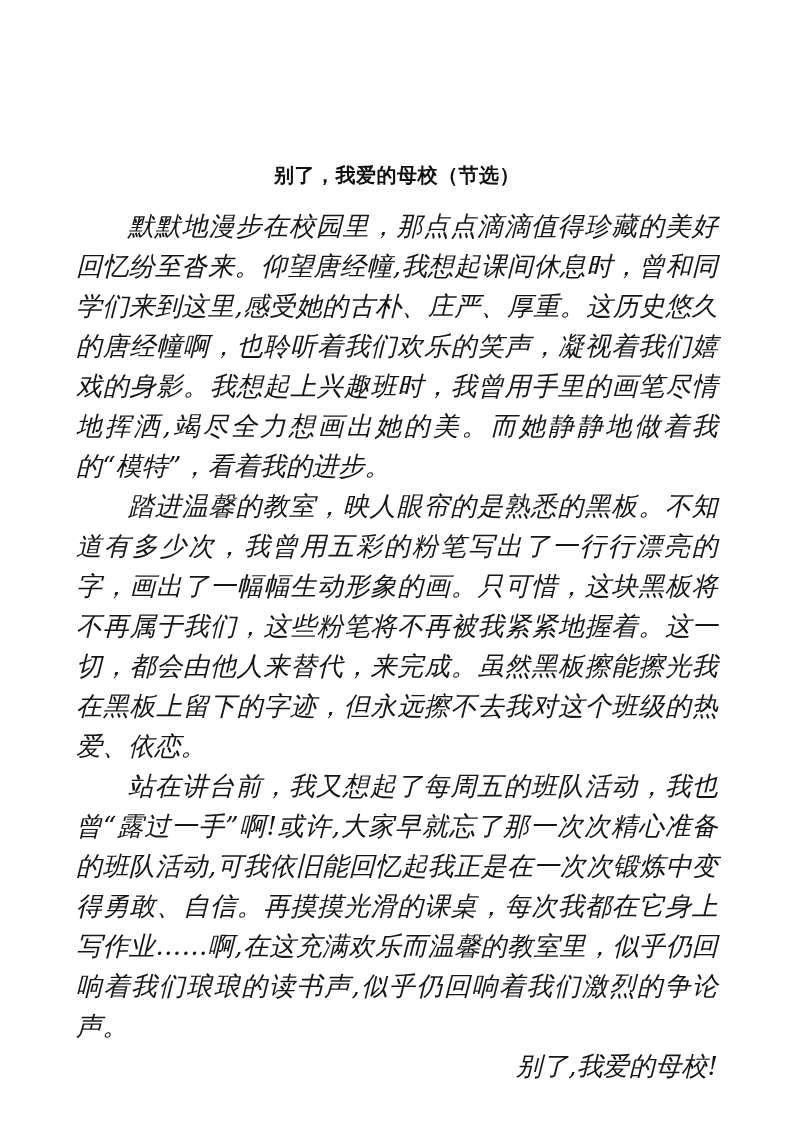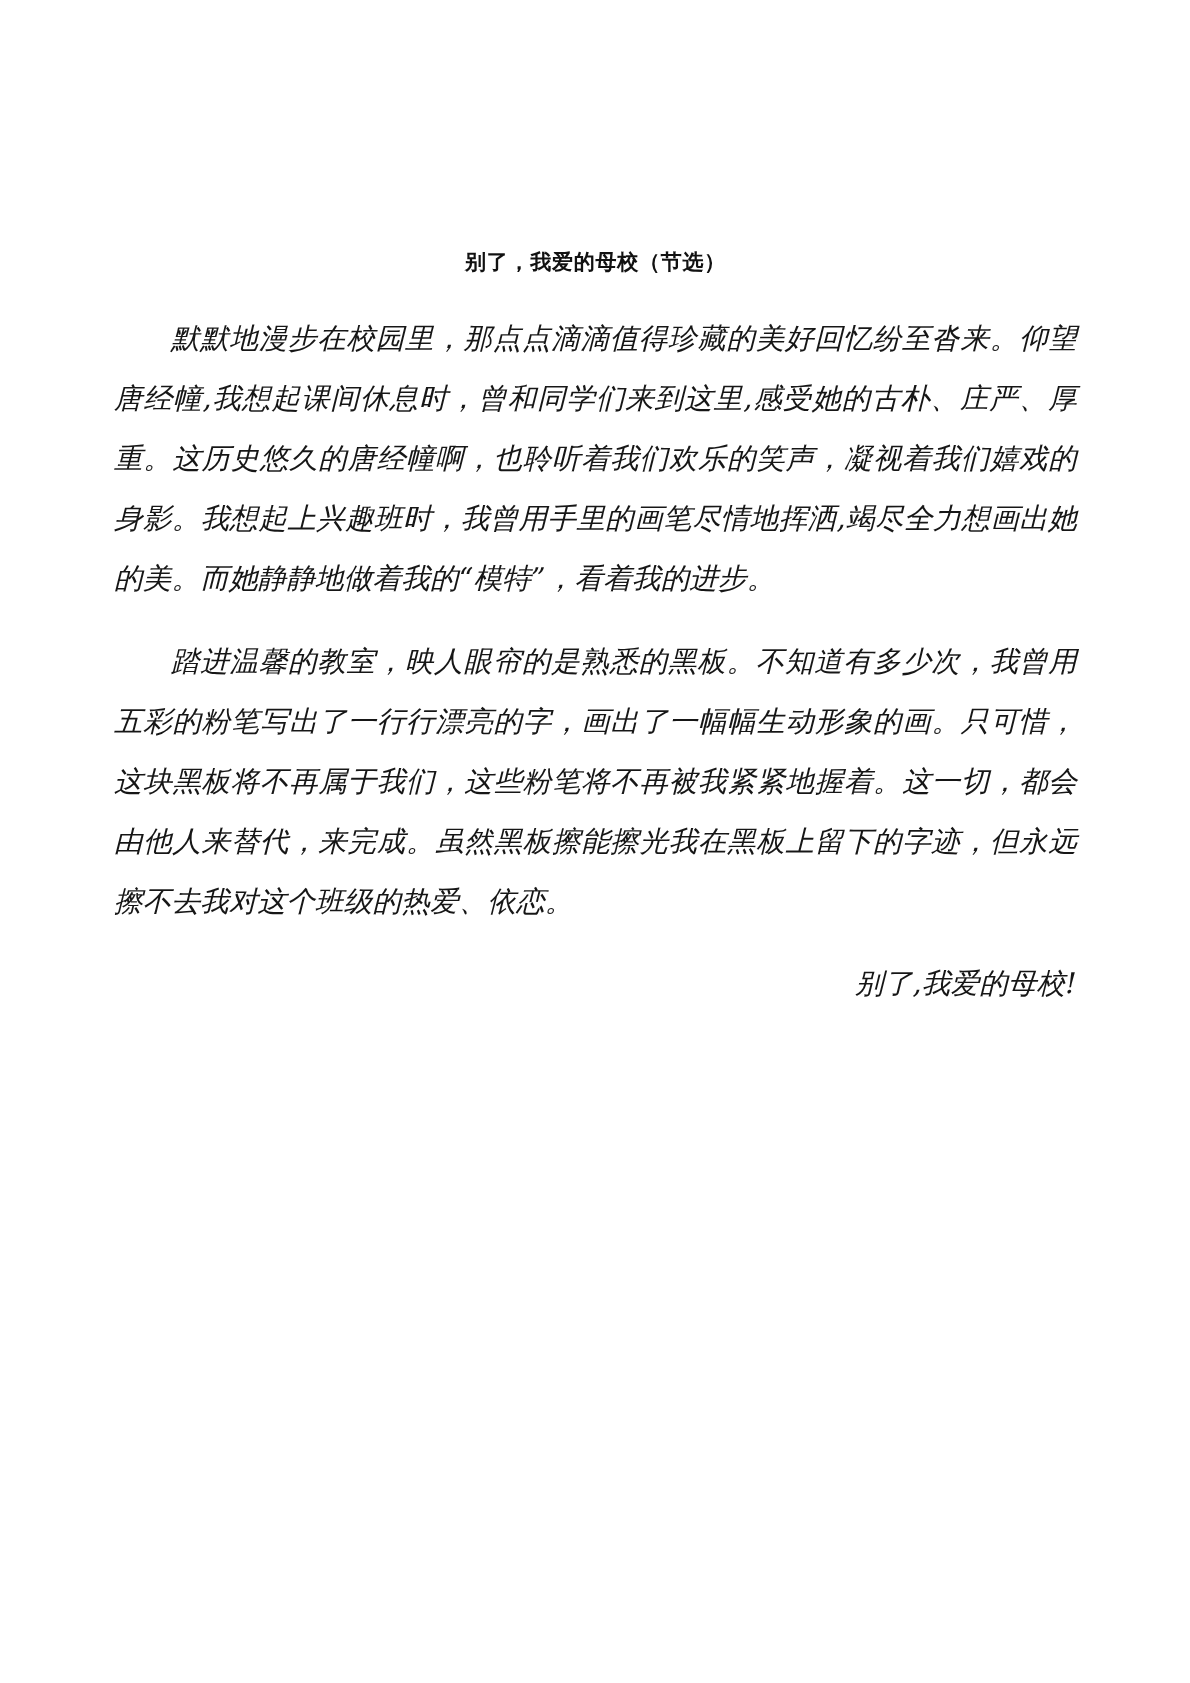--- a/index.html
+++ b/index.html
@@ -29,62 +29,63 @@
     left: 76px;
     top: 160px;
     width: 642px;
   }
 
   
   #doc-title {
     text-align: center;
     font-family: "DejaVu Sans", "Liberation Sans", sans-serif;
     font-weight: bold;
-    font-size: 14px;
+    font-size: 20px;
     line-height: 30px;
     letter-spacing: 0.5px;
     color: #111111;
     margin: 0 0 16px 0;
     white-space: nowrap;
   }
 
   
   .para {
     font-family: "DejaVu Serif", "Liberation Serif", serif;
-    font-size: 19px;
+    font-size: 26px;
     line-height: 40px;
     text-align: justify;
     text-justify: inter-character;
     text-indent: 2em;
     margin: 0;
     color: #161616;
     letter-spacing: 0.15px;
     
     font-style: italic;
     font-synthesis: style;
   }
   .para + .para {
-    margin-top: 15px;
+    margin-top: 0px;
   }
   .para:last-child {
     text-align: right;
   }
 </style>
 </head>
 <body>
 
 <div id="page">
 
   <div id="doc-body">
 
     <h1 id="doc-title">别了，我爱的母校（节选）</h1>
 
     <p class="para">默默地漫步在校园里，那点点滴滴值得珍藏的美好回忆纷至沓来。仰望唐经幢,我想起课间休息时，曾和同学们来到这里,感受她的古朴、庄严、厚重。这历史悠久的唐经幢啊，也聆听着我们欢乐的笑声，凝视着我们嬉戏的身影。我想起上兴趣班时，我曾用手里的画笔尽情地挥洒,竭尽全力想画出她的美。而她静静地做着我的“模特”，看着我的进步。</p>
 
     <p class="para">踏进温馨的教室，映人眼帘的是熟悉的黑板。不知道有多少次，我曾用五彩的粉笔写出了一行行漂亮的字，画出了一幅幅生动形象的画。只可惜，这块黑板将不再属于我们，这些粉笔将不再被我紧紧地握着。这一切，都会由他人来替代，来完成。虽然黑板擦能擦光我在黑板上留下的字迹，但永远擦不去我对这个班级的热爱、依恋。</p>
 
+    <p class="para">站在讲台前，我又想起了每周五的班队活动，我也曾“露过一手”啊!或许,大家早就忘了那一次次精心准备的班队活动,可我依旧能回忆起我正是在一次次锻炼中变得勇敢、自信。再摸摸光滑的课桌，每次我都在它身上写作业……啊,在这充满欢乐而温馨的教室里，似乎仍回响着我们琅琅的读书声,似乎仍回响着我们激烈的争论声。</p>
 
 
     <p class="para">别了,我爱的母校!</p>
 
   </div>
 
 </div>
 
 </body></html>

